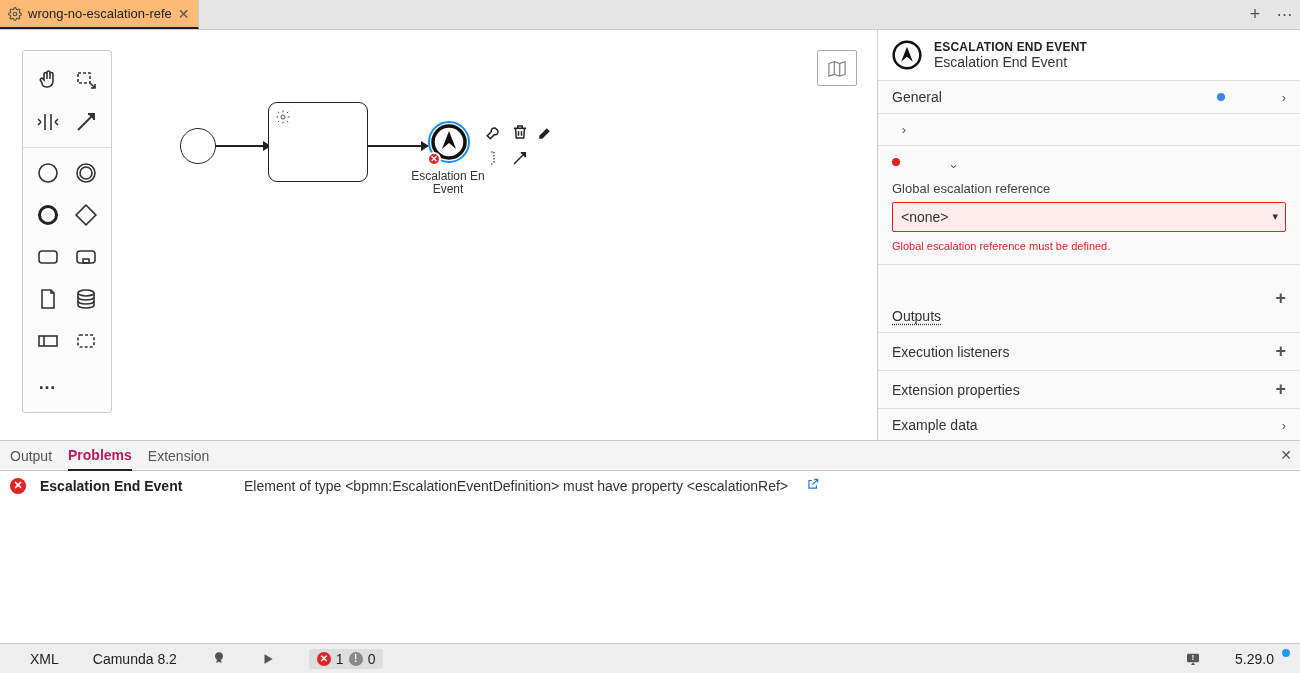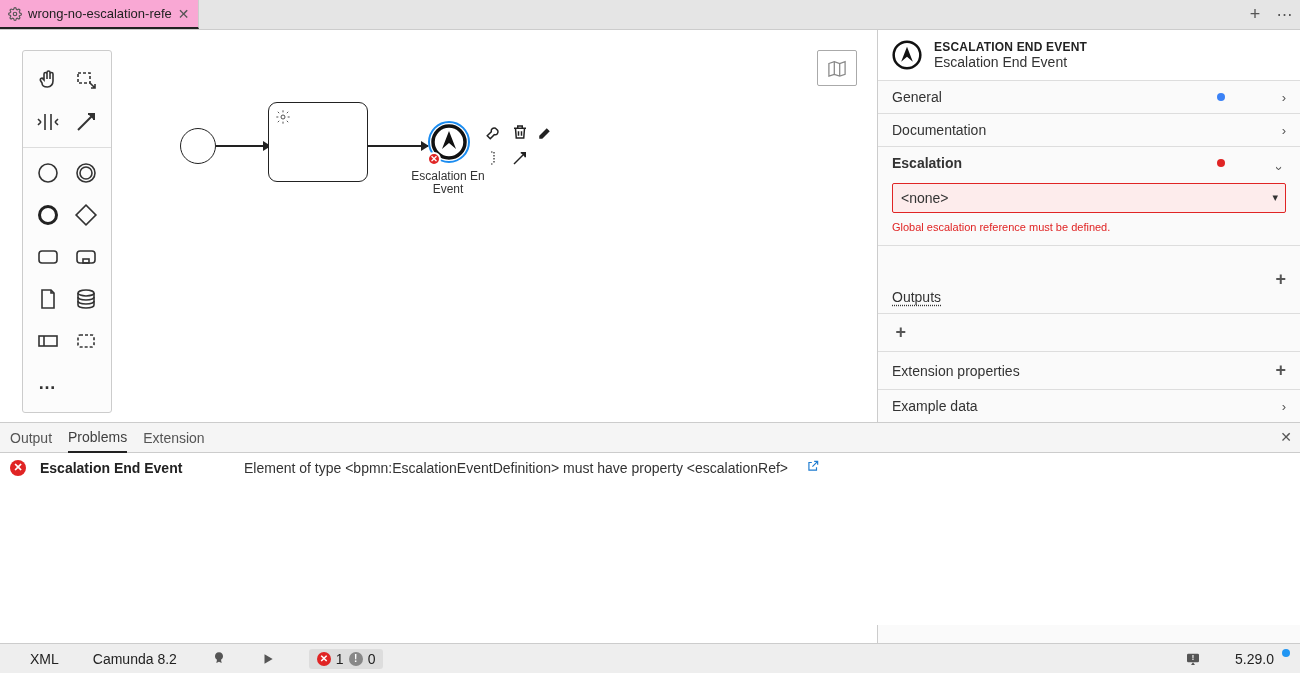--- a/index.html
+++ b/index.html
@@ -1,19 +1,19 @@
 <!DOCTYPE html>
 <html><head>
 <meta charset="utf-8">
 <style>
   * { box-sizing: border-box; margin: 0; padding: 0; }
   html, body { width: 1300px; height: 673px; font-family: Arial, Helvetica, sans-serif; font-size: 14px; color: #222; overflow: hidden; background: #fff; }
   
   .tabbar { height: 30px; background: #e5e5e5; display: flex; align-items: stretch; border-bottom: 1px solid #ccc; position: relative; }
-  .tab { display: flex; align-items: center; padding: 0 8px; background: #f9a8d4; border-right: 1px solid #ccc; border-bottom: 2px solid #222; gap: 6px; font-size: 13px; }
+  .tab { display: flex; align-items: center; padding: 0 8px; background: #fdba74; border-right: 1px solid #ccc; border-bottom: 2px solid #222; gap: 6px; font-size: 13px; }
   .tab .gear { width:14px; height:14px; }
   .tabbar .spacer { flex: 1; }
   .tabbar .iconbtn { width: 30px; display:flex; align-items:center; justify-content:center; color:#555; }
   
   .main { display: flex; height: calc(673px - 30px - 30px); width: 100%; }
   .canvas-area { flex: 1; position: relative; background-image: radial-gradient(#ccc 0.6px, transparent 0.6px); background-size: 10px 10px; background-position: -4px -4px; }
   .canvas-area::before { content:''; position:absolute; left:0; right:0; top:0; height:4px; background:#fff; }
   
   .palette { position:absolute; left:22px; top:20px; width:90px; background:#fcfcfc; border:1px solid #ccc; border-radius:3px; padding:8px 0; }
   .palette-row { display:flex; justify-content:space-around; padding:6px 6px; }
@@ -57,21 +57,21 @@
   .section-body { padding: 4px 14px 12px; background:#fafafa; }
   .section-body .flabel { font-size:13px; color:#444; margin-bottom:6px; }
   .select-wrap { position:relative; }
   .select-wrap select { width:100%; height:30px; padding:0 8px; border:1px solid #e02424; background:#fdecec; font-size:14px; color:#333; appearance:none; -webkit-appearance:none; border-radius:2px; }
   .select-wrap .caret { position:absolute; right:8px; top:8px; font-size:11px; color:#333; pointer-events:none; }
   .ferr { color:#e02424; font-size:11px; margin-top:8px; }
   .section.open .section-hd .title { font-weight:bold; }
   
   .bottom-panel { position:relative; height:var(--bph); border-top:1px solid #ccc; background:#fff; }
   .bp-tabs { display:flex; align-items:center; gap:16px; padding:0 10px; height:30px; border-bottom:1px solid #ccc; font-size:14px; color:#555; background:#f5f5f5; position:relative; }
-  .bp-tabs .bptab.active { color:#404040; border-bottom:2px solid #222; height:30px; display:flex; align-items:center; }
+  .bp-tabs .bptab.active { color:#be185d; border-bottom:2px solid #222; height:30px; display:flex; align-items:center;font-weight:bold; }
   .bp-tabs .close { position:absolute; right:8px; top:6px; font-size:14px; color:#555; }
   .bp-item { display:flex; align-items:center; gap:14px; padding:6px 10px; font-size:14px; }
   .bp-item .badge { width:16px; height:16px; background:#e02424; border-radius:50%; color:#fff; font-size:11px; display:flex; align-items:center; justify-content:center; font-weight:bold; }
   .bp-item .name { font-weight:bold; min-width:150px; }
   .bp-item .msg { color:#333;margin-left:40px; }
   .bp-item .ext { color:#1d7bd0; margin-left:4px; font-size:13px; }
   
   .statusbar { position:absolute; left:0; right:0; bottom:0; height:30px; background:#eee; border-top:1px solid #ccc; display:flex; align-items:center; padding:0 10px; font-size:14px; gap:14px; }
   .statusbar .seg { display:flex; align-items:center; gap:6px;margin-left:20px; }
   .statusbar .errpill { background:#ddd; padding:2px 8px; border-radius:3px; display:flex; align-items:center; gap:5px; }
@@ -282,67 +282,67 @@
     </div>
     <div class="section">
       <div class="section-hd clickable">
         <span class="title">General</span>
         <span class="dot blue"></span>
         <span class="chev">›</span>
       </div>
     </div>
     <div class="section">
       <div class="section-hd clickable">
-        <span class="title">Documentation</span>
         <span class="chev">›</span>
       </div>
     </div>
     <div class="section open">
       <div class="section-hd clickable">
-        <span class="title">Escalation</span>
         <span class="dot red"></span>
         <span class="chev" style="transform:rotate(90deg);">›</span>
       </div>
       <div class="section-body">
+        <div class="flabel">Global escalation reference</div>
         <div class="select-wrap">
           <select>
             <option>&lt;none&gt;</option>
           </select>
           <span class="caret">▾</span>
         </div>
         <div class="ferr">Global escalation reference must be defined.</div>
       </div>
     </div>
     <div class="section">
       <div class="section-hd clickable">
         <span class="title underlined">Outputs</span>
         <span class="plus" style="font-size:18px;font-weight:bold;">+</span>
       </div>
     </div>
     <div class="section">
       <div class="section-hd clickable">
+        <span class="title">Execution listeners</span>
         <span class="plus" style="font-size:18px;font-weight:bold;">+</span>
       </div>
     </div>
     <div class="section">
       <div class="section-hd clickable">
         <span class="title">Extension properties</span>
         <span class="plus" style="font-size:18px;font-weight:bold;">+</span>
       </div>
     </div>
     <div class="section">
       <div class="section-hd clickable">
         <span class="title">Example data</span>
         <span class="chev">›</span>
       </div>
     </div>
   </div>
 </div>
 
-<div class="bottom-panel" style="position:absolute;left:0;right:0;bottom:48px;height:203px;">
+<div class="bottom-panel" style="position:absolute;left:0;right:0;bottom:30px;height:203px;">
   <div class="bp-tabs">
     <span class="bptab">Output</span>
     <span class="bptab active">Problems</span>
     <span class="bptab">Extension</span>
     <span class="close">✕</span>
   </div>
   <div class="bp-item">
     <span class="badge">✕</span>
     <span class="name">Escalation End Event</span>
     <span class="msg">Element of type &lt;bpmn:EscalationEventDefinition&gt; must have property &lt;escalationRef&gt;</span>

